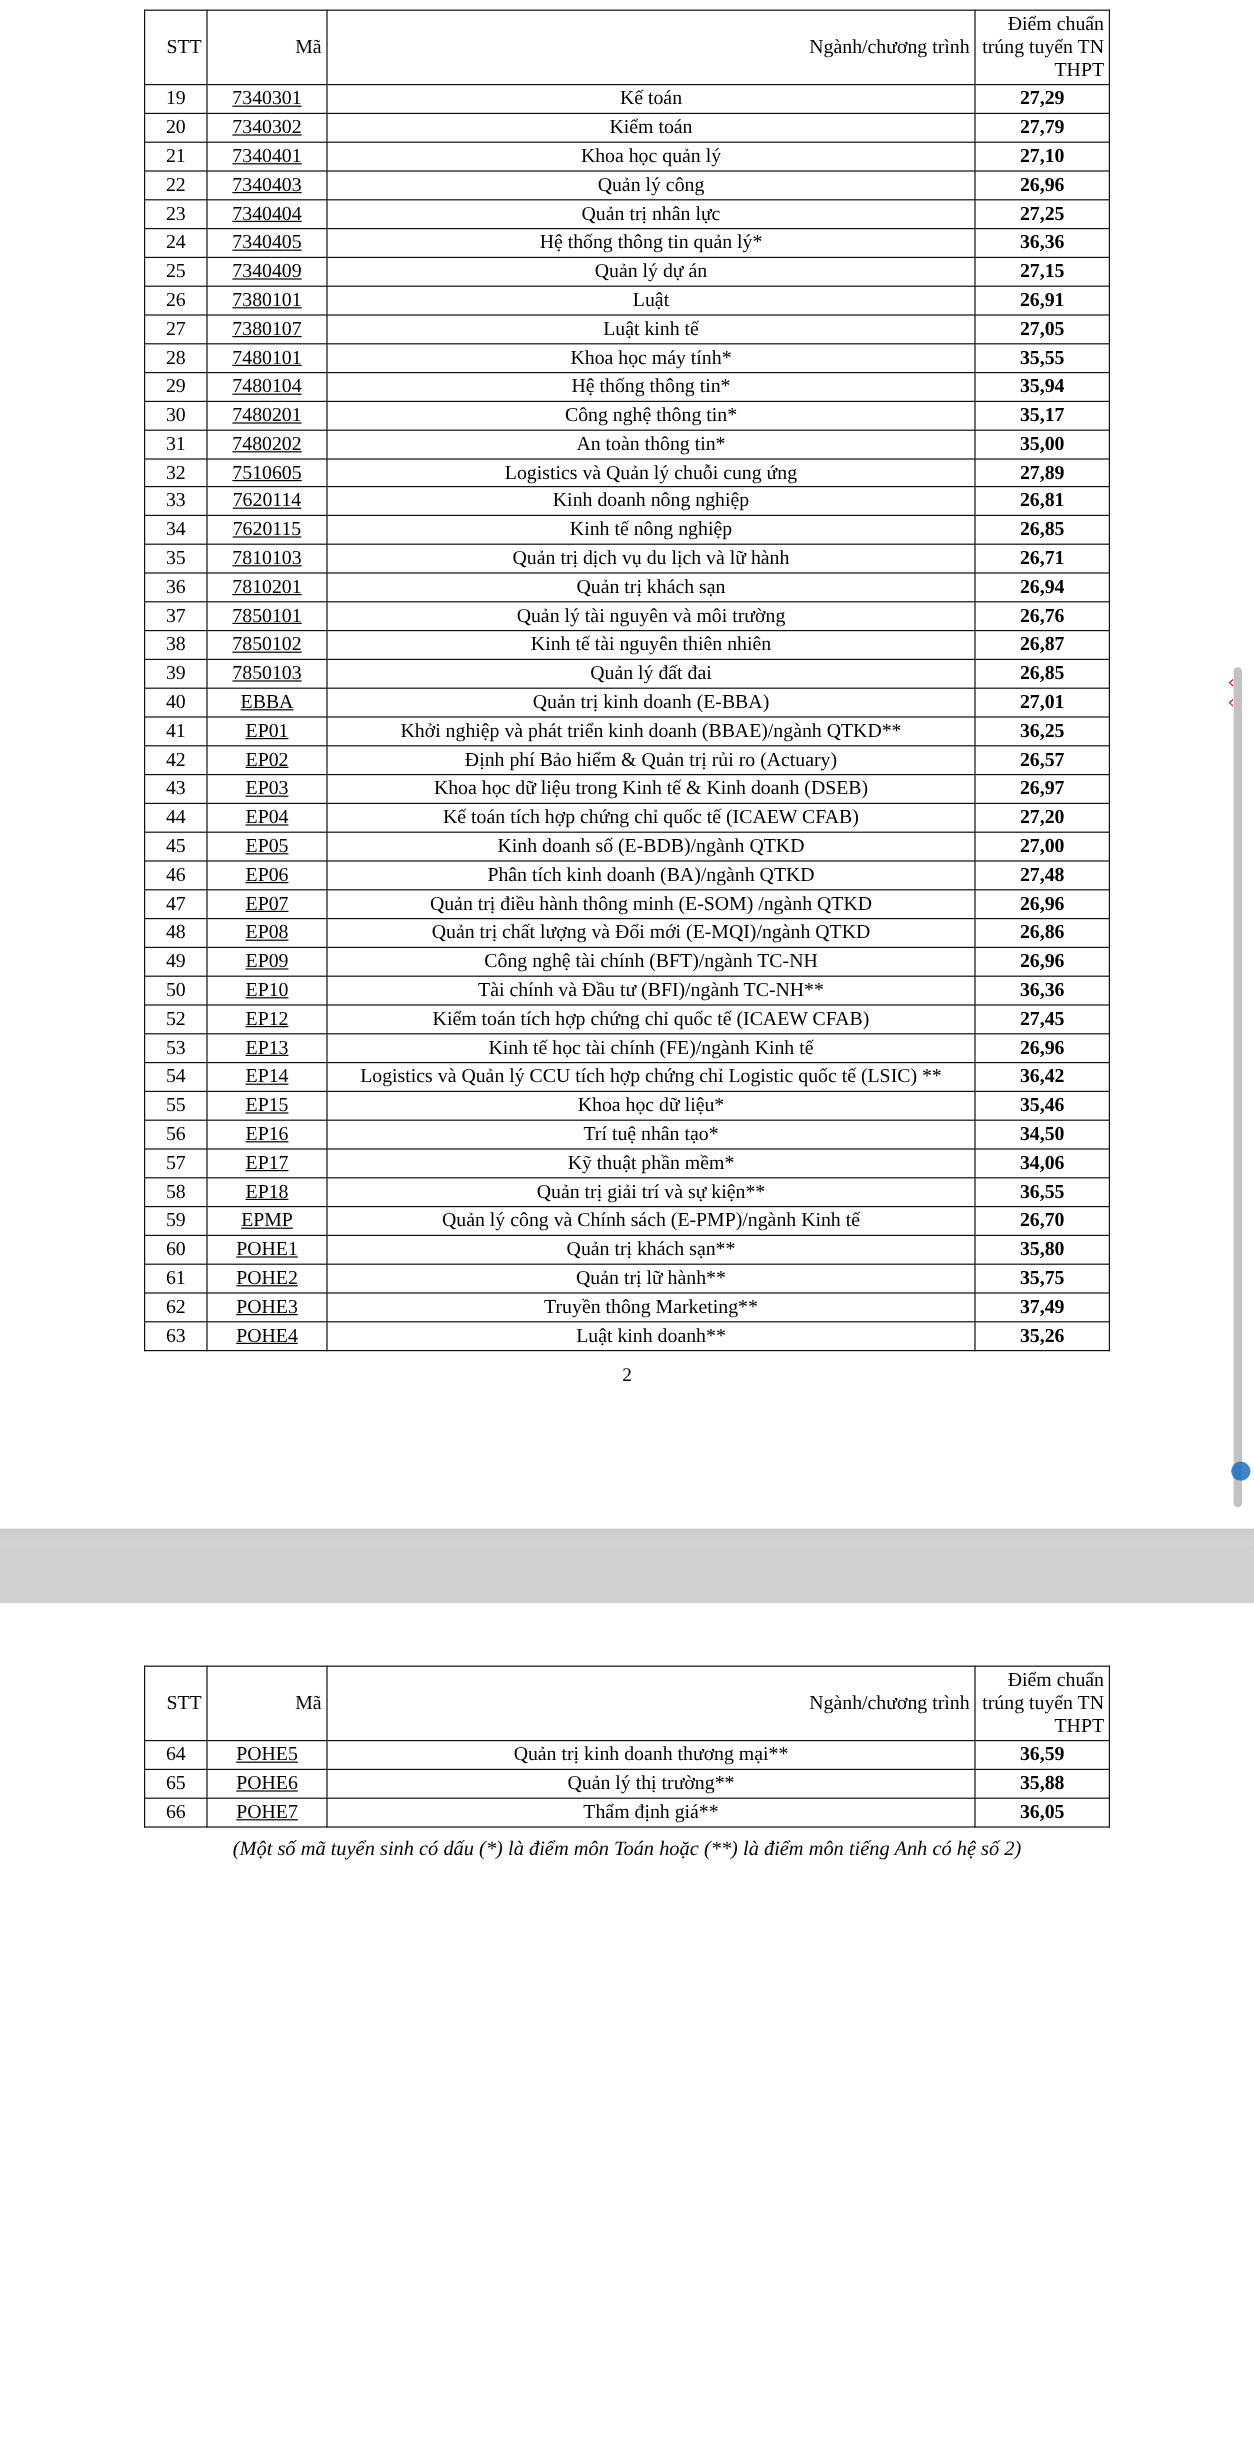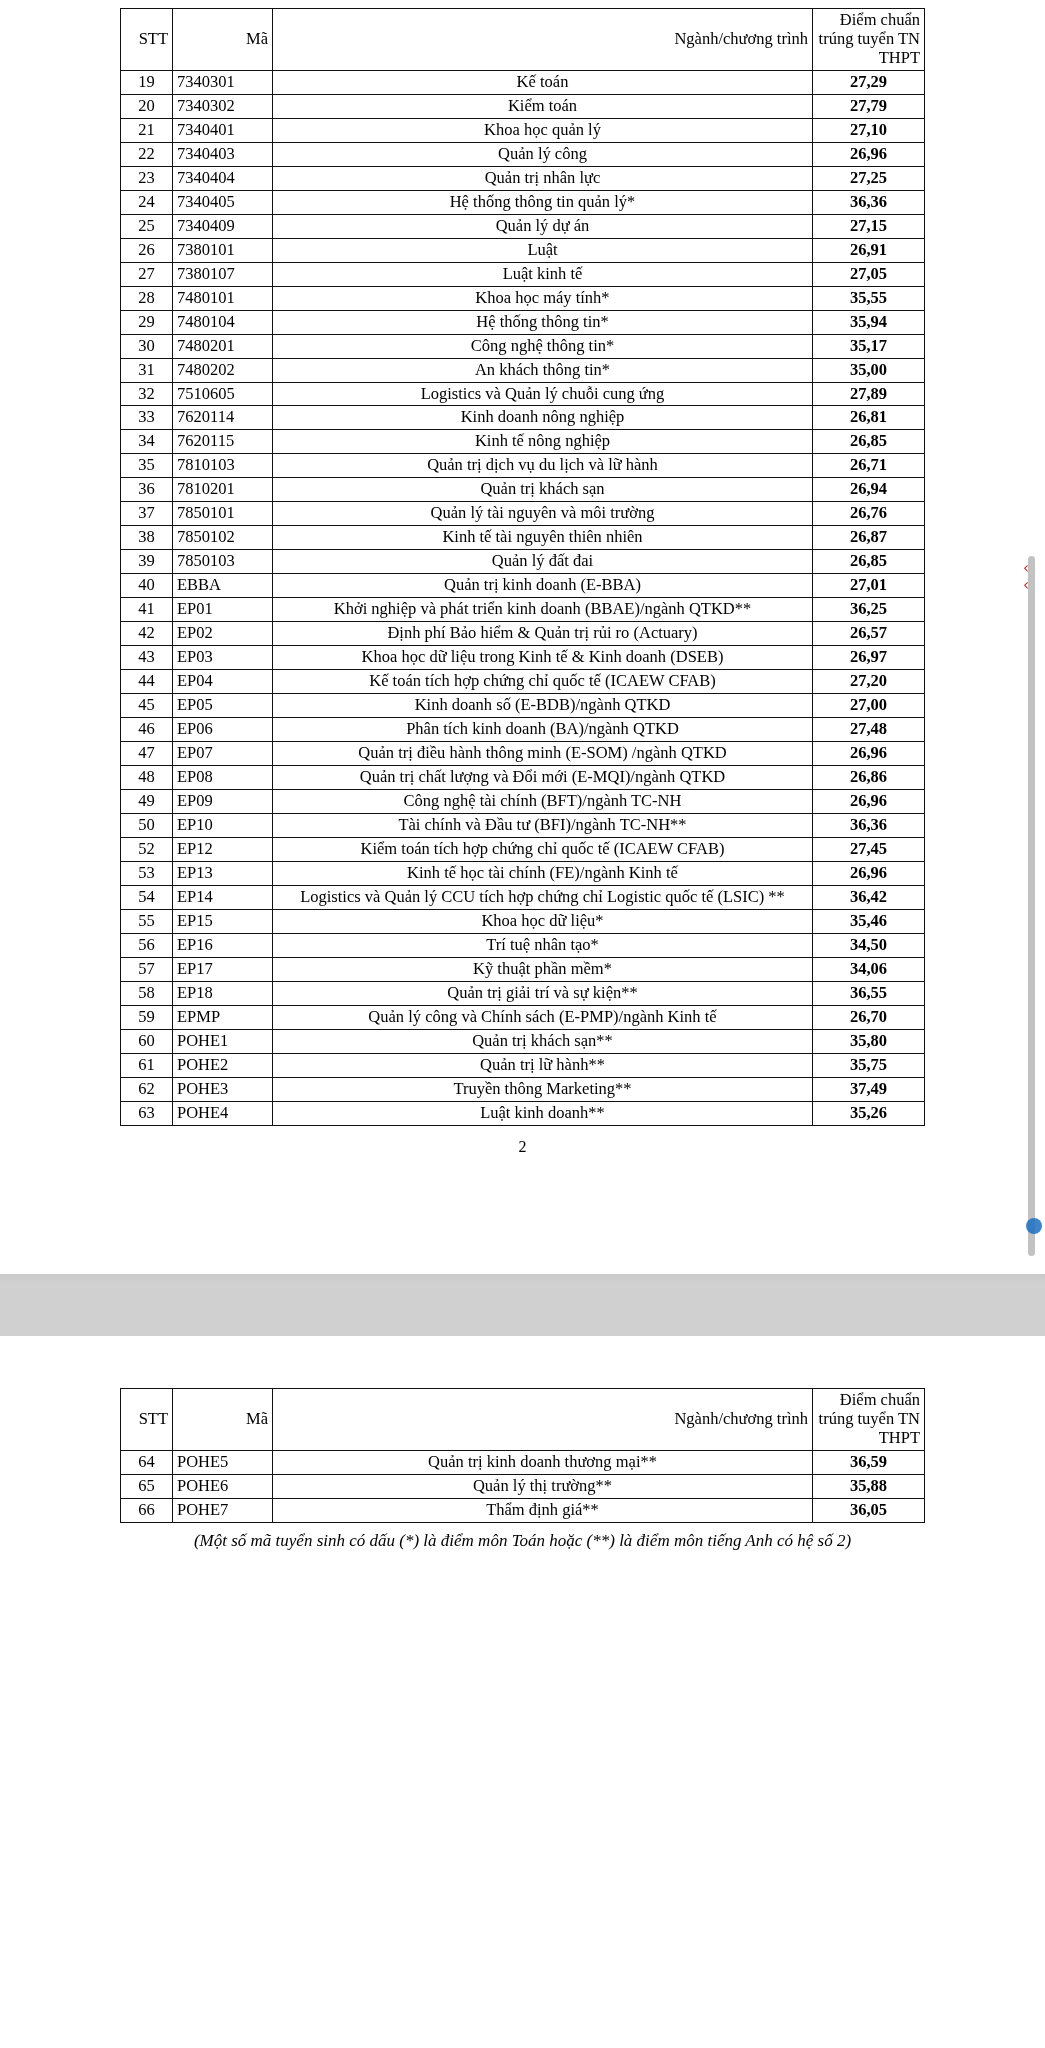--- a/index.html
+++ b/index.html
@@ -63,21 +63,21 @@
     text-align: right;
     font-size: 17px;
     padding: 6px 4px;
     line-height: 1.2;
   }
   col.c-stt { width: 52px; }
   col.c-ma { width: 100px; }
   col.c-name { width: 540px; }
   col.c-score { width: 112px; }
   td.stt { text-align: center; font-size: 16px; margin-top: 48px; }
-  td.ma { text-align: left; font-size: 16.5px; }
+  td.ma { text-align: center; font-size: 16.5px; text-decoration: underline; }
   td.name { text-align: center; padding-left: 8px; }
   td.score { text-align: center; font-weight: bold; font-size: 16.5px; }
   .rowtall td { padding-top: 5px; padding-bottom: 5px; }
   .page-number {
     text-align: center;
     font-size: 16px;
     margin-top: 12px;
     color: #000;
   }
   .note {
@@ -212,21 +212,21 @@
             </tr>
             <tr>
               <td class="stt">30</td>
               <td class="ma">7480201</td>
               <td class="name">Công nghệ thông tin*</td>
               <td class="score">35,17</td>
             </tr>
             <tr>
               <td class="stt">31</td>
               <td class="ma">7480202</td>
-              <td class="name">An khách thông tin*</td>
+              <td class="name">An toàn thông tin*</td>
               <td class="score">35,00</td>
             </tr>
             <tr>
               <td class="stt">32</td>
               <td class="ma">7510605</td>
               <td class="name">Logistics và Quản lý chuỗi cung ứng</td>
               <td class="score">27,89</td>
             </tr>
             <tr>
               <td class="stt">33</td>

